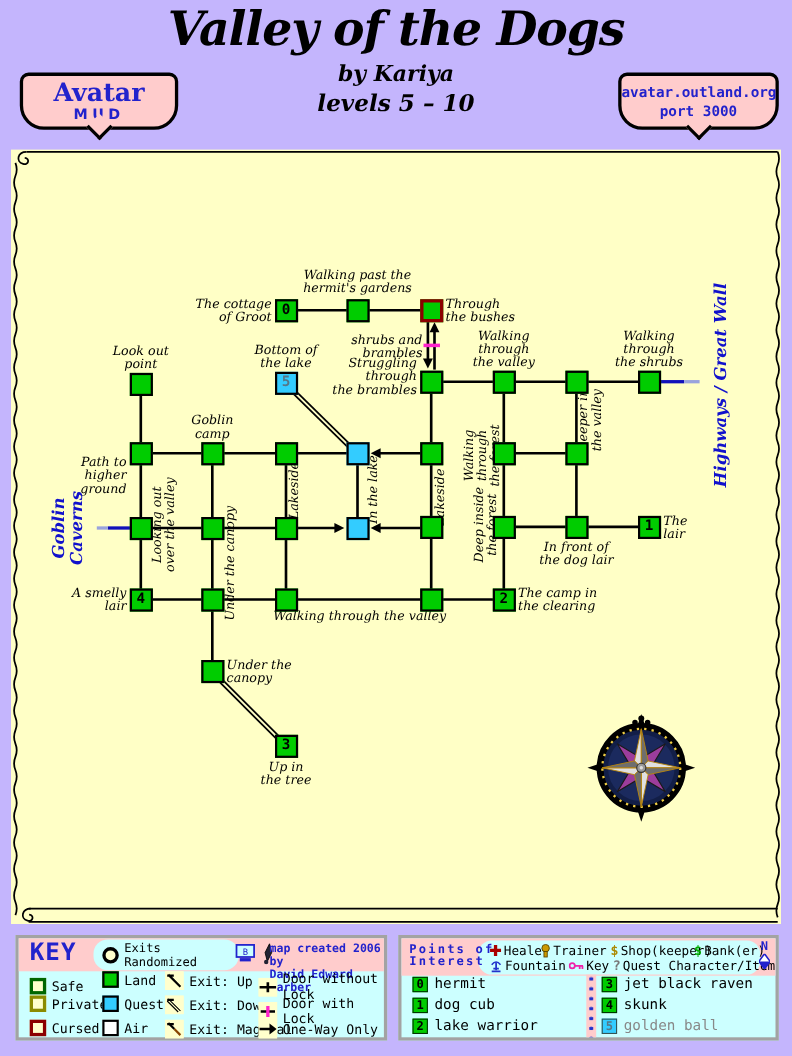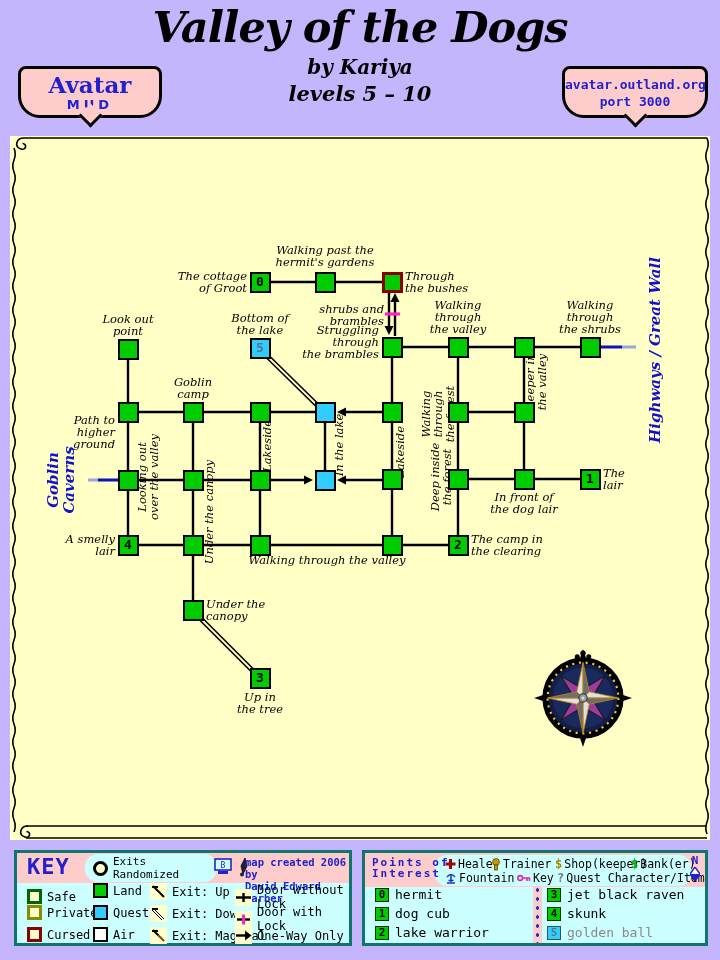--- a/index.html
+++ b/index.html
@@ -33,21 +33,21 @@
         text-align:center;font-family:"DejaVu Sans Mono",monospace;font-weight:bold;
         font-size:13px;line-height:16px;color:#000;}
   .room.water{background:#33CCFF;}
   .room.cursed{border-color:#8B0000;border-width:3px;line-height:14px;}
   .room.muted-num{color:#557788;}
   .mlabel{position:absolute;font-family:"DejaVu Serif",serif;font-style:italic;font-size:11.5px;
           line-height:1.05;color:#000;white-space:pre;}
   .mlabel.blue{color:#1111CC;font-weight:bold;font-size:15px;}
 
   
-  .legend-box{position:absolute;top:850px;height:96px;background:#CCFFFF;border:3px solid #0f766e;
+  .legend-box{position:absolute;top:850px;height:96px;background:#CCFFFF;border:3px solid #a3a3a3;
               font-family:"DejaVu Sans Mono",monospace;color:#000;}
   #keybox{left:14px;width:338px;}
   #poibox{left:362px;width:346px;}
   .kheader{position:absolute;left:0;top:0;right:0;height:30px;background:#FFCCCC;}
   .key-title{position:absolute;left:10px;top:1px;font-size:22px;font-weight:bold;color:#2222CC;letter-spacing:1px;}
   .randomized-pill{position:absolute;left:68px;top:1px;width:132px;height:28px;background:#CCFFFF;
                    border-radius:13px;display:flex;align-items:center;}
   .circle-icon{width:15px;height:15px;border:3px solid #000;border-radius:50%;background:#FFFFCC;margin:0 5px 0 8px;flex:none;}
   .rand-label{font-size:11px;}
   .credit{position:absolute;left:228px;top:3px;width:108px;font-size:10.5px;line-height:12px;

